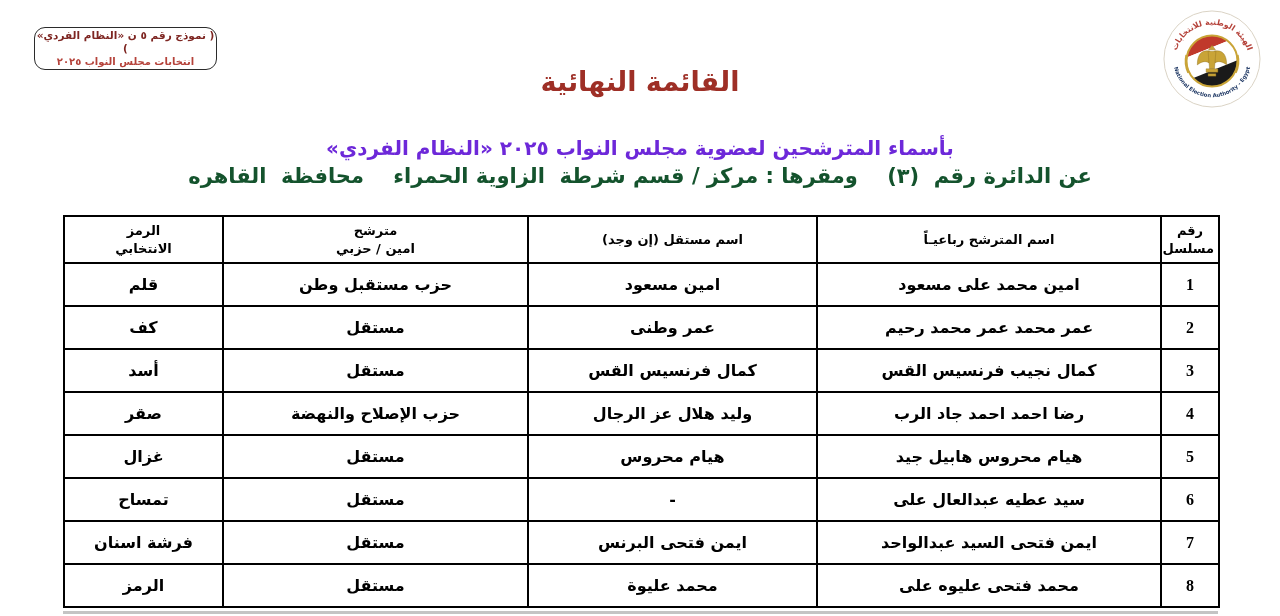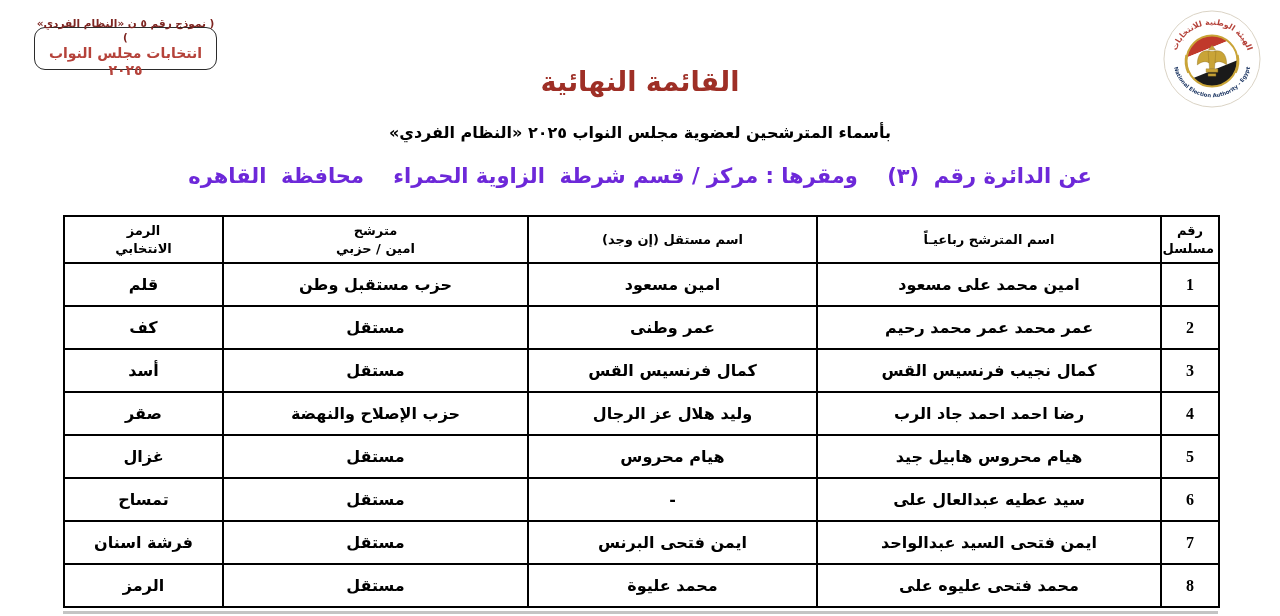--- a/index.html
+++ b/index.html
@@ -10,37 +10,37 @@
   }
 
   
   .form-box {
     position:absolute; left:34px; top:27px; width:183px; height:43px;
     border:1.6px solid #2b2b2b; border-radius:11px;
     display:flex; flex-direction:column; align-items:center; justify-content:center;
     gap:1px; direction:rtl; text-align:center;
   }
   .form-line1 { color:var(--maroon,#7e2622); font-size:10.5px; font-weight:bold; line-height:1.25; }
-  .form-line2 { color:var(--red-bright,#b5423a); font-size:14px; font-weight:bold; line-height:1.25; }
+  .form-line2 { color:var(--red-bright,#b5423a); font-size:10px; font-weight:bold; line-height:1.25; }
 
   
   .logo { position:absolute; left:1163px; top:10px; width:98px; height:98px; }
 
   
   .title {
     position:absolute; top:66px; left:0; width:100%; text-align:center;
     color:var(--title-red,#9e2f26); font-size:27px; font-weight:bold; direction:rtl;
   }
   .subtitle {
-    position:absolute; top:123px; left:0; width:100%; text-align:center;
-    color:#000000; font-size:16px; font-weight:bold; direction:rtl;
+    position:absolute; top:136px; left:0; width:100%; text-align:center;
+    color:#6d28d9; font-size:20px; font-weight:bold; direction:rtl;
   }
   .district {
     position:absolute; top:164px; left:0; width:100%; text-align:center;
-    color:#6d28d9; font-size:21px; font-weight:bold; direction:rtl; white-space:pre;
+    color:#14532d; font-size:21px; font-weight:bold; direction:rtl; white-space:pre;
   }
 
   
   table.candidates {
     position:absolute; top:215px; left:63px; width:1155px;
     border-collapse:collapse; table-layout:fixed; direction:rtl;
   }
   .candidates th, .candidates td {
     border:2px solid #000; border-top-width:2.5px; border-bottom-width:2.5px;
     text-align:center; vertical-align:middle; font-weight:bold; color:#000;

